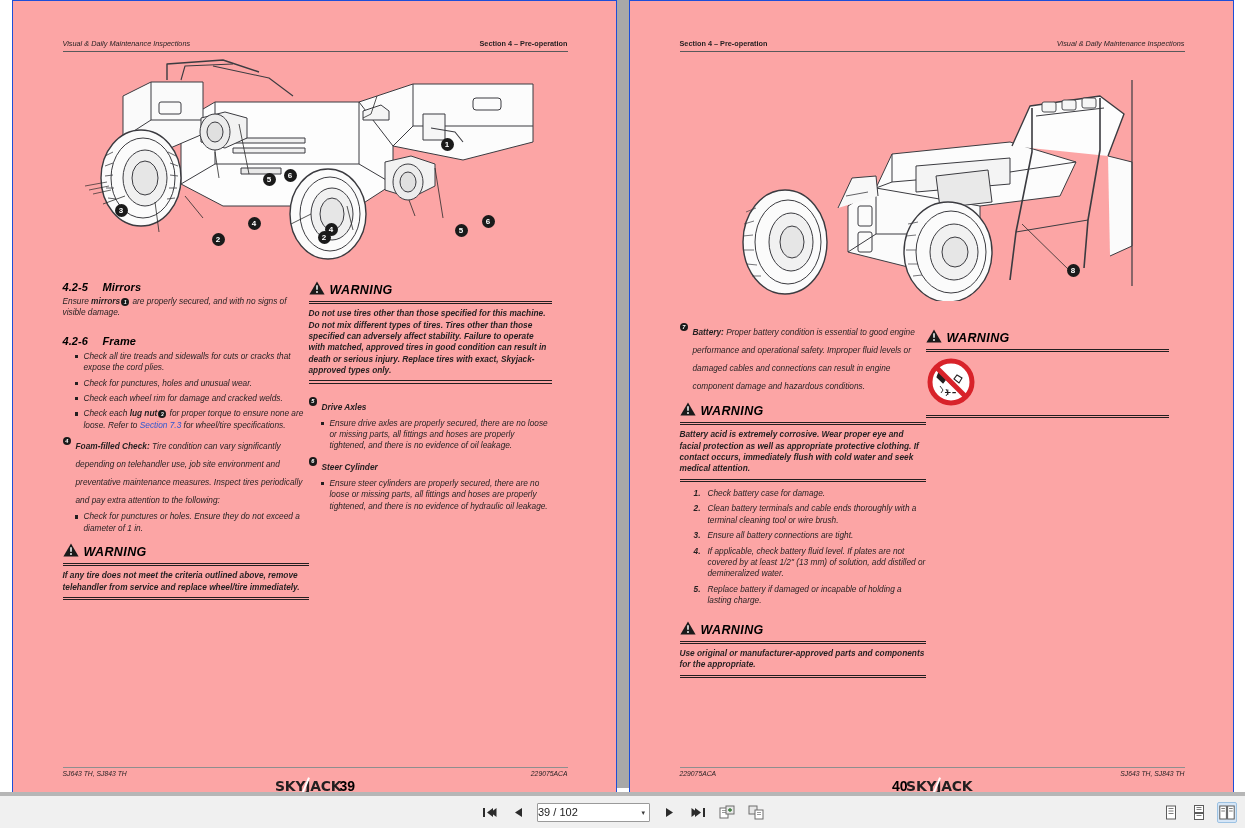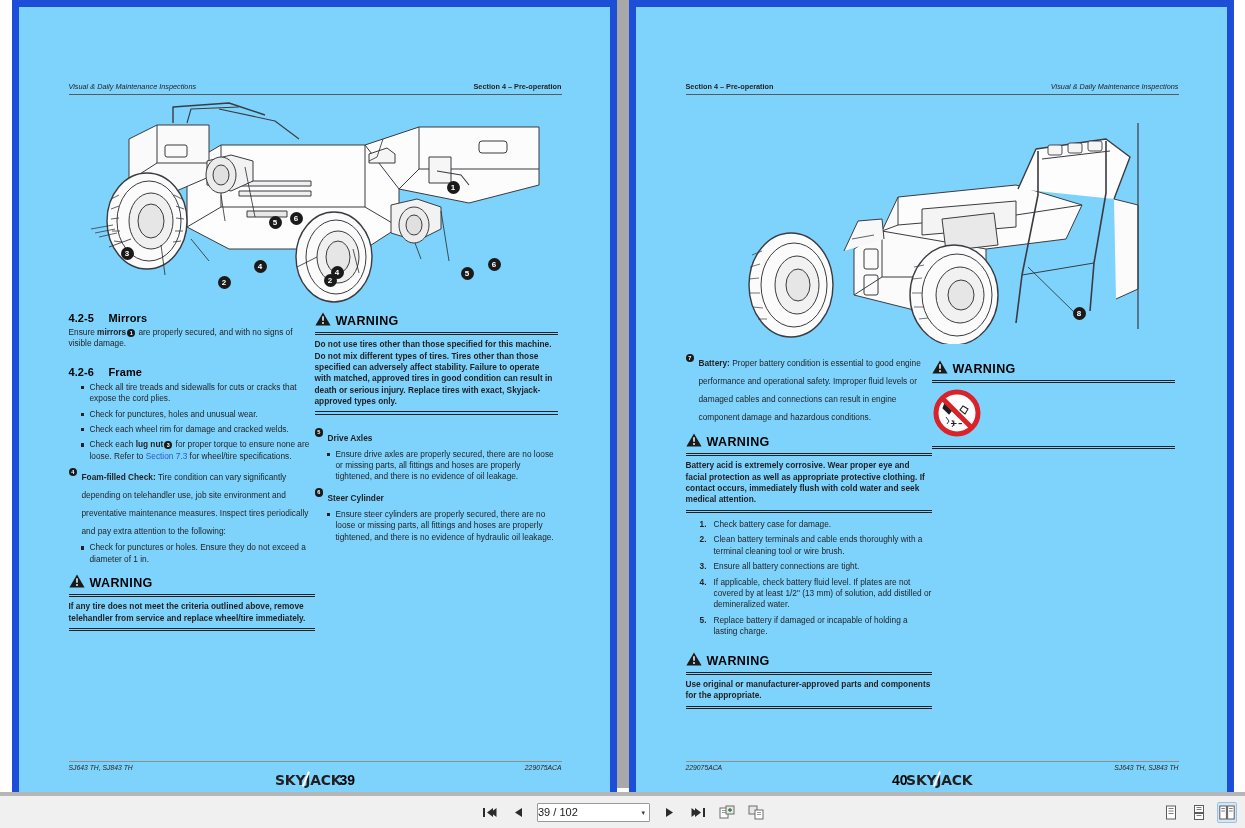--- a/index.html
+++ b/index.html
@@ -23,43 +23,43 @@
     background: #ffffff;
     display: flex;
     justify-content: center;
     align-items: flex-start;
   }
 
   .page {
     position: relative;
     width: 605px;
     height: 809px;
-    background: #7dd3fc;
-    border: 7px solid #1d4ed8;
+    background: #fca5a5;
+    border: 1px solid #1d4ed8;
     box-sizing: border-box;
     overflow: hidden;
   }
   .page-gap { width: 12px; background: #a8a8a8; height: 788px; }
 
   .page-inner {
     position: absolute;
     left: 50px; right: 48px;
     top: 38px; bottom: 26px;
   }
 
   
   .runhead {
     display: flex; justify-content: space-between; align-items: baseline;
     font-size: 7.3px;
     padding-bottom: 3px;
     border-bottom: 1.6px solid #58595b;
     color: #231f20;
   }
   .runhead .ital { font-style: italic; }
-  .runhead .bold { font-weight: bold; margin-top: 37px; }
+  .runhead .bold { font-weight: bold; }
 
   
   .figure {
     position: relative;
     height: 205px;
     margin-top: 4px;
   }
   .figure svg { display: block; }
 
   .callout {
@@ -70,21 +70,22 @@
     color: #fff;
     font-size: 8px;
     font-weight: bold;
     line-height: 13px;
     text-align: center;
   }
 
   
   .cols {
     display: flex;
-    margin-top: 8px;
+    margin-top: 20px;
+    font-style: italic;
   }
   .col { width: 246px; }
   .col.narrow { width: 243px; }
 
   h3.sec {
     font-size: 11px;
     font-weight: bold;
     color: #000;
     margin: 0 0 3px 0;
     letter-spacing: .1px;

